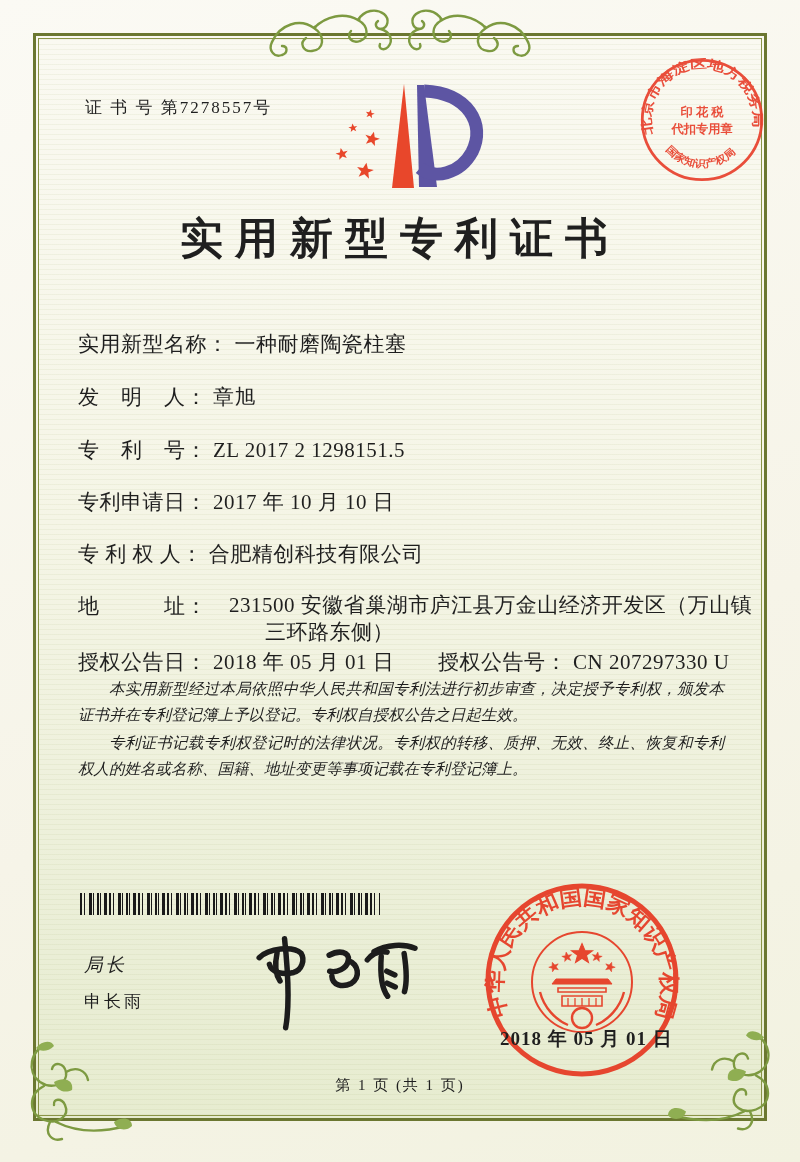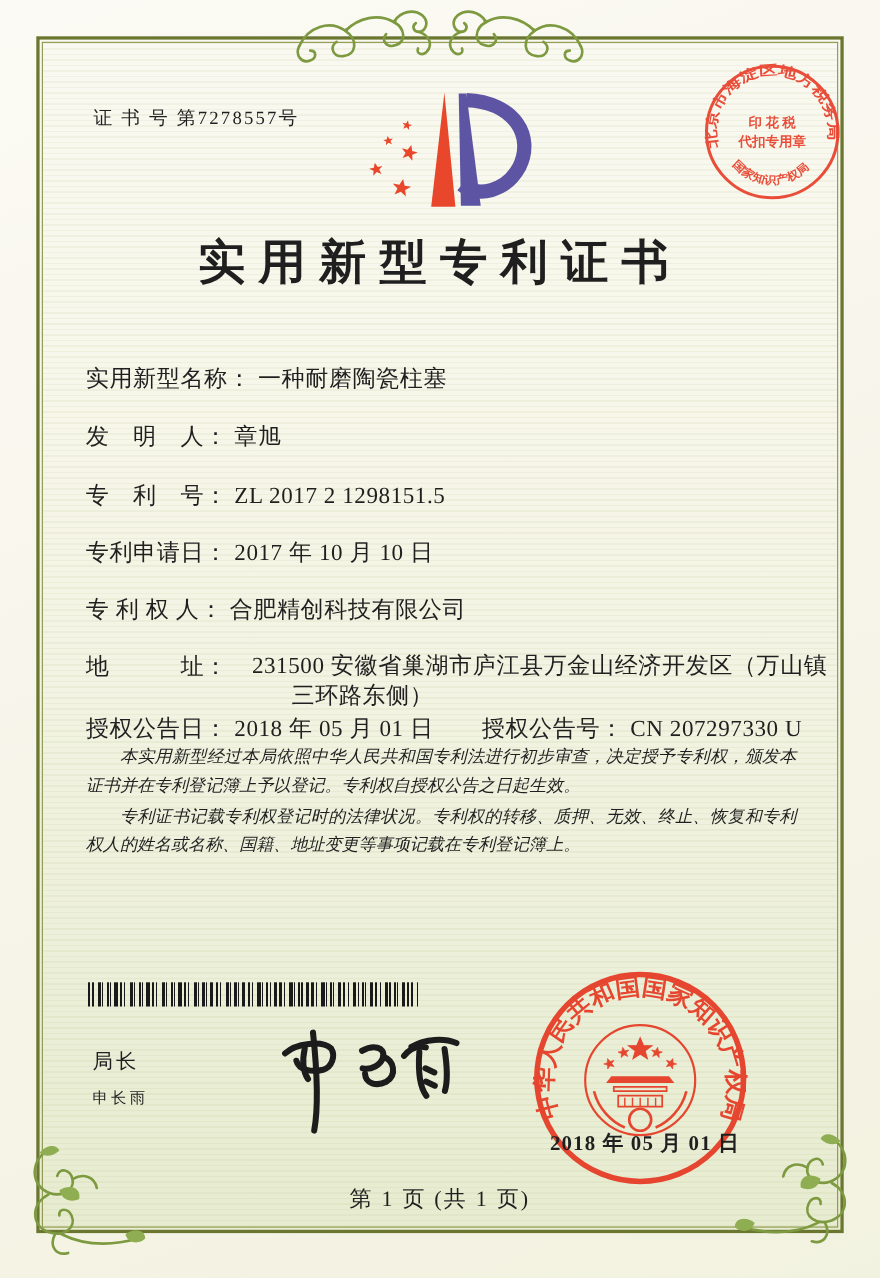--- a/index.html
+++ b/index.html
@@ -18,26 +18,26 @@
          letter-spacing:12px;z-index:2;}
   .row{left:78px;font-size:21px;letter-spacing:.5px;z-index:2;white-space:nowrap;}
   .row .val{margin-left:6px;}
   .addr-lines{display:inline-block;vertical-align:top;margin-left:22px;line-height:27px;}
   .addr2{padding-left:36px;}
   .grant-right{left:438px;}
   .paras{left:78px;top:676px;width:646px;z-index:2;font-size:15.5px;line-height:25.5px;text-align:justify;}
   .paras p{margin:0 0 3px 0;text-indent:2em;font-style:italic;}
   .barcode{left:80px;top:893px;width:300px;height:22px;z-index:2;
      background:repeating-linear-gradient(90deg,#1a1a1a 0 2px,rgba(0,0,0,0) 2px 4px,#1a1a1a 4px 5px,rgba(0,0,0,0) 5px 9px,#1a1a1a 9px 12px,rgba(0,0,0,0) 12px 13px,#1a1a1a 13px 14px,rgba(0,0,0,0) 14px 17px,#1a1a1a 17px 19px,rgba(0,0,0,0) 19px 20px,#1a1a1a 20px 21px,rgba(0,0,0,0) 21px 24px,#1a1a1a 24px 27px,rgba(0,0,0,0) 27px 29px);}
-  .officer-role{left:84px;top:952px;font-size:18.5px;letter-spacing:3px;z-index:2;}
-  .officer-name{left:84px;top:990px;font-size:14px;letter-spacing:3px;z-index:2;}
+  .officer-role{left:84px;top:952px;font-size:18.5px;letter-spacing:3px;z-index:2;font-style:italic;}
+  .officer-name{left:84px;top:990px;font-size:17px;letter-spacing:3px;z-index:2;}
   .sig{left:190px;top:926px;z-index:3;transform:rotate(-2deg);}
   .seal{left:482px;top:880px;z-index:4;}
   .seal-date{left:500px;top:1026px;font-size:19px;letter-spacing:1px;z-index:6;font-weight:bold;}
-  .footer{left:0;top:1076px;width:800px;text-align:center;font-size:20px;letter-spacing:2px;z-index:2;}
+  .footer{left:0;top:1076px;width:800px;text-align:center;font-size:15px;letter-spacing:2px;z-index:2;}
   .tax-stamp{left:638px;top:56px;z-index:5;opacity:.92;}
   .logo{left:320px;top:70px;z-index:2;}
   .dragons{left:266px;top:4px;z-index:3;}
   .floral-l{left:14px;top:1038px;z-index:3;}
   .floral-r{left:666px;top:1020px;z-index:3;transform:scaleX(-1);}
 </style>
 </head>
 <body>
 
 <div class="abs paper"></div>

